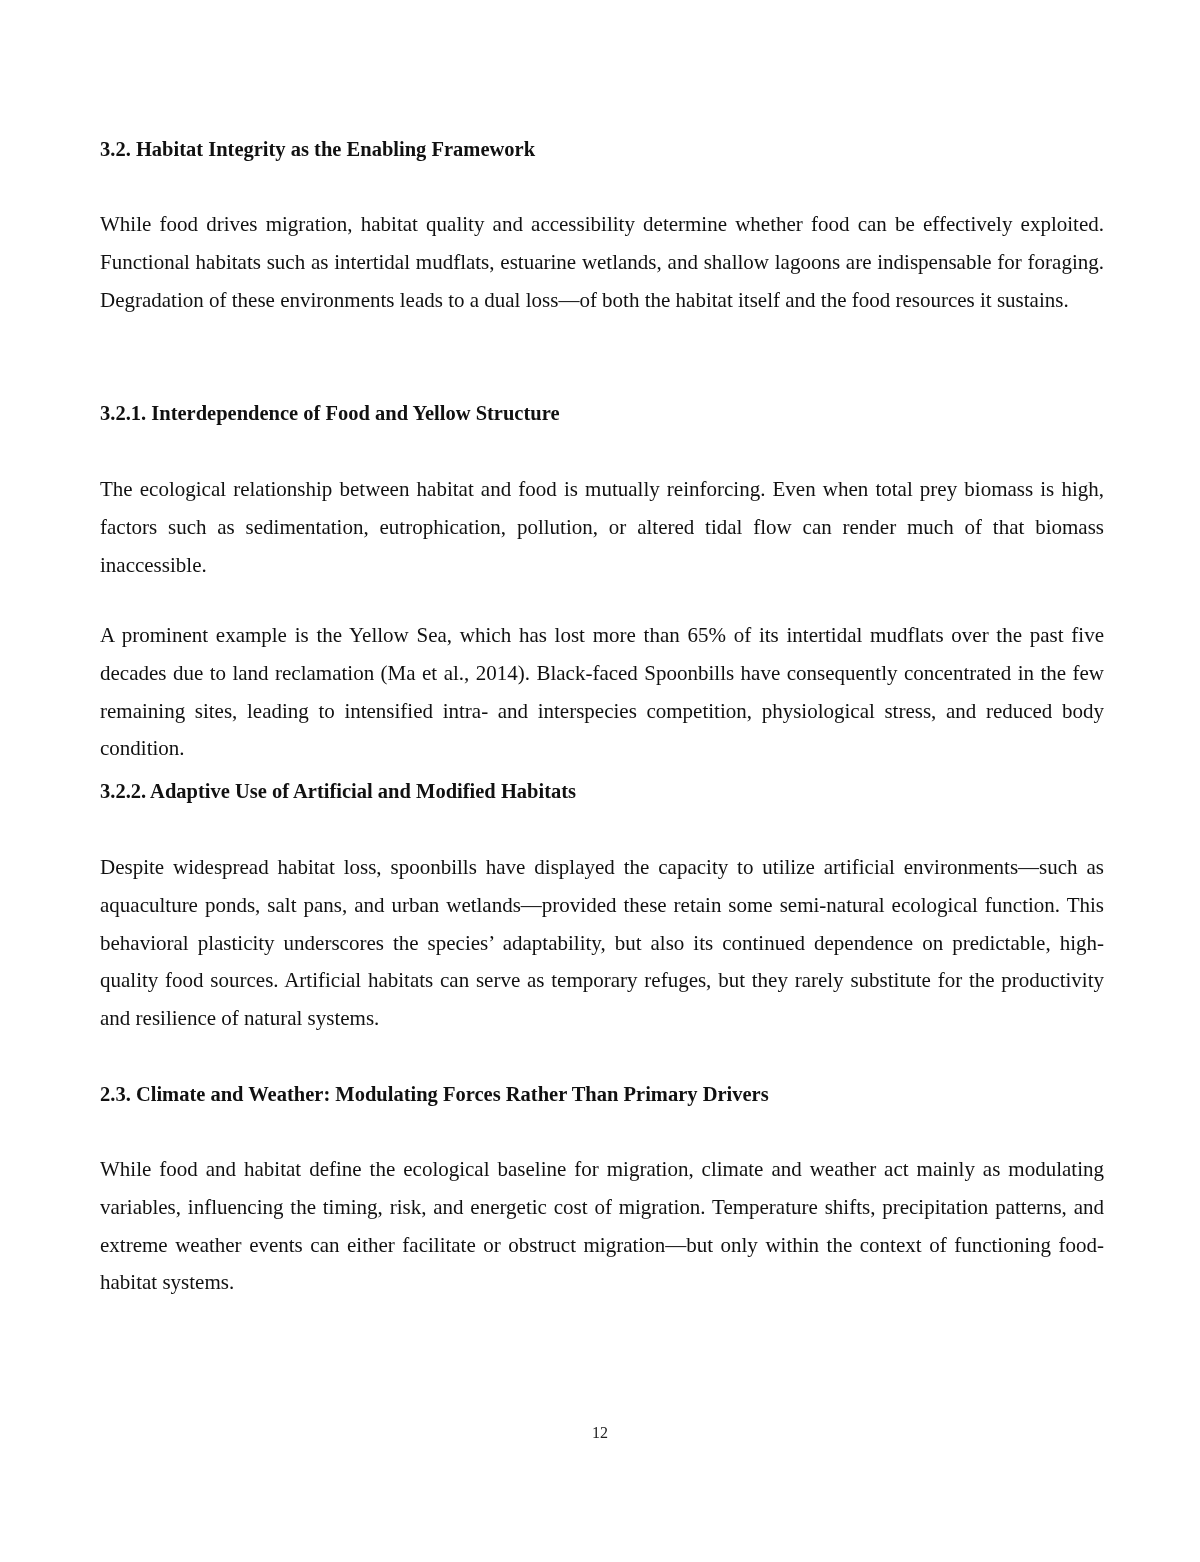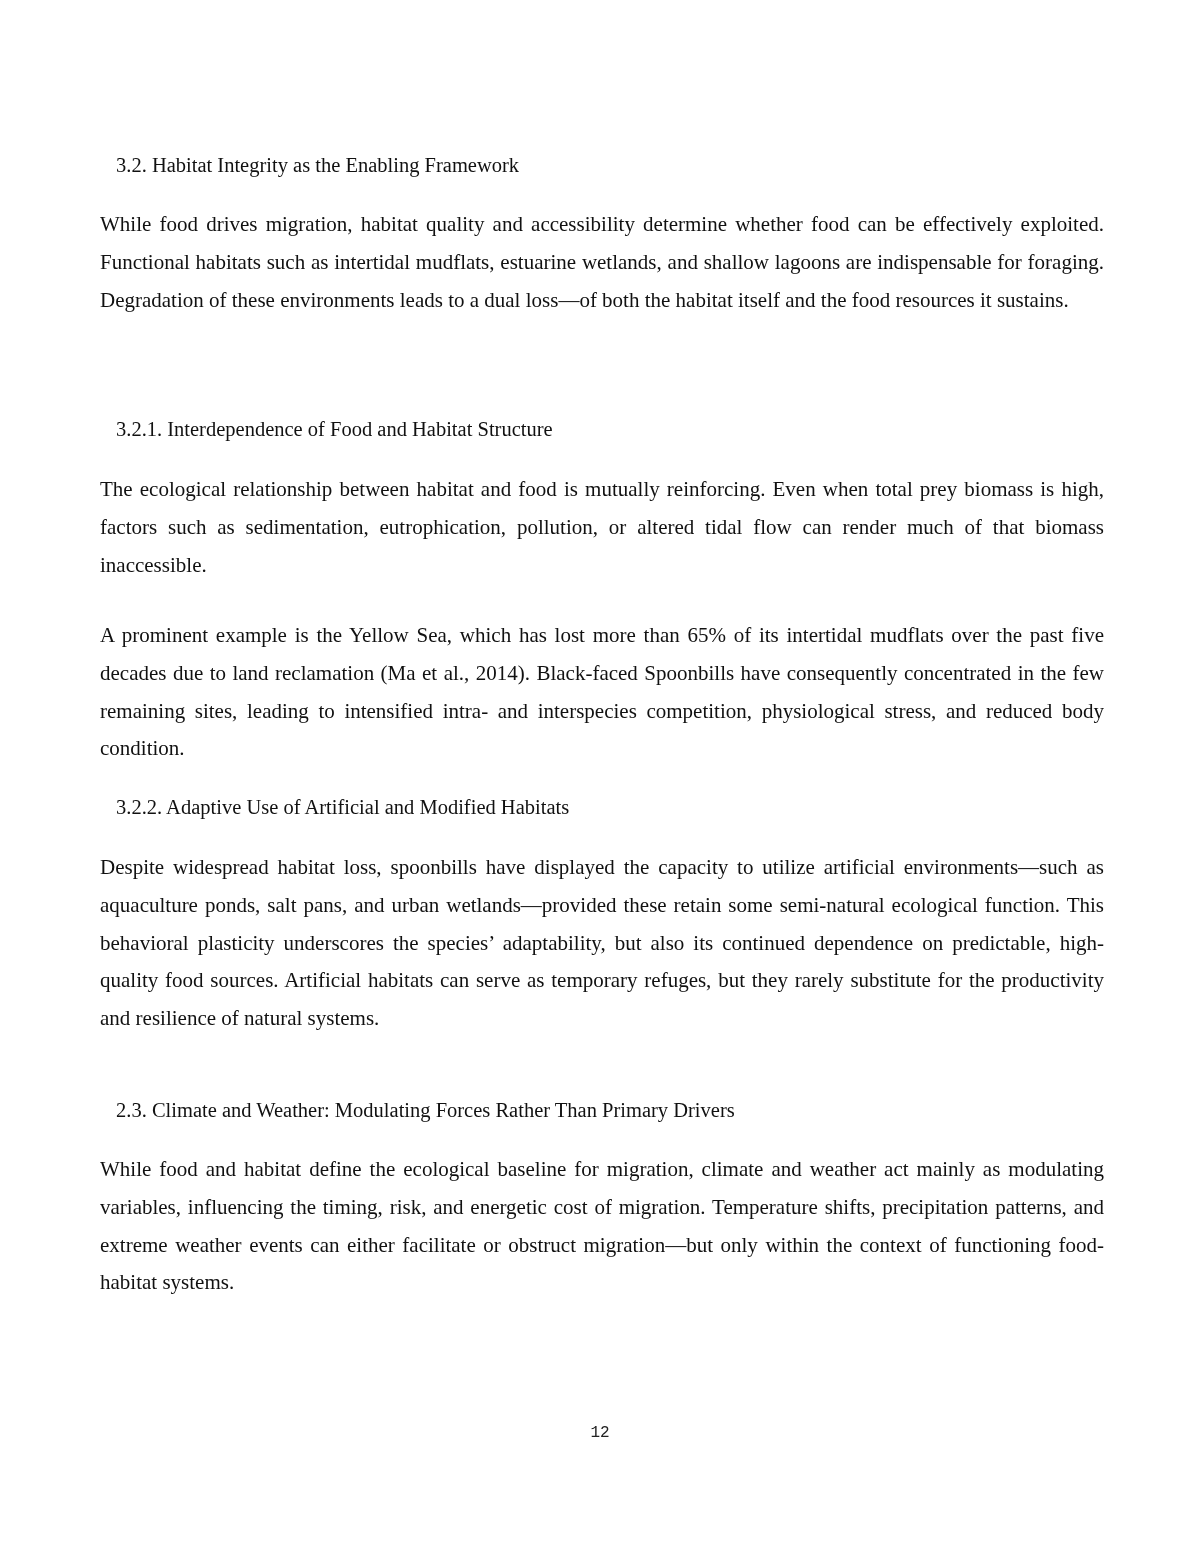--- a/index.html
+++ b/index.html
@@ -1,29 +1,29 @@
 <!DOCTYPE html>
 <html><head>
 <meta charset="utf-8">
 <style>
   html, body { margin: 0; padding: 0; background: #ffffff; }
   body { width: 1200px; height: 1562px; position: relative; overflow: hidden; }
   .page { position: absolute; left: 100px; top: 0; width: 1004px; color: #111; font-family: "Liberation Serif", serif; }
-  h2 { font-family: "Liberation Serif", serif; font-weight: normal; font-size: 20.5px; margin: 16px; position: absolute; left: 0; white-space: nowrap; }
+  h2 { font-family: "Liberation Serif", serif; font-weight: bold; font-size: 20.5px; margin: 0; position: absolute; left: 0; white-space: nowrap; }
   p { font-size: 21px; line-height: 37.8px; margin: 0; position: absolute; left: 0; width: 1004px; text-align: justify; text-align-last: left; }
-  .pagenum { position: absolute; left: 0; width: 1200px; top: 1424px; text-align: center; font-family: Liberation Mono, monospace; font-size: 16px; color: #222; }
+  .pagenum { position: absolute; left: 0; width: 1200px; top: 1424px; text-align: center; font-family: Liberation Serif, serif; font-size: 16px; color: #222; }
 </style>
 </head>
 <body>
 
 <div class="page">
   <h2 style="top:138px">3.2. Habitat Integrity as the Enabling Framework</h2>
   <p style="top:206px">While food drives migration, habitat quality and accessibility determine whether food can be effectively exploited. Functional habitats such as intertidal mudflats, estuarine wetlands, and shallow lagoons are indispensable for foraging. Degradation of these environments leads to a dual loss—of both the habitat itself and the food resources it sustains.</p>
 
-  <h2 style="top:402px">3.2.1. Interdependence of Food and Habitat Structure</h2>
+  <h2 style="top:402px">3.2.1. Interdependence of Food and Yellow Structure</h2>
   <p style="top:471px">The ecological relationship between habitat and food is mutually reinforcing. Even when total prey biomass is high, factors such as sedimentation, eutrophication, pollution, or altered tidal flow can render much of that biomass inaccessible.</p>
   <p style="top:617px">A prominent example is the Yellow Sea, which has lost more than 65% of its intertidal mudflats over the past five decades due to land reclamation (Ma et al., 2014). Black-faced Spoonbills have consequently concentrated in the few remaining sites, leading to intensified intra- and interspecies competition, physiological stress, and reduced body condition.</p>
 
   <h2 style="top:780px">3.2.2. Adaptive Use of Artificial and Modified Habitats</h2>
   <p style="top:849px">Despite widespread habitat loss, spoonbills have displayed the capacity to utilize artificial environments—such as aquaculture ponds, salt pans, and urban wetlands—provided these retain some semi-natural ecological function. This behavioral plasticity underscores the species’ adaptability, but also its continued dependence on predictable, high-quality food sources. Artificial habitats can serve as temporary refuges, but they rarely substitute for the productivity and resilience of natural systems.</p>
 
   <h2 style="top:1083px">2.3. Climate and Weather: Modulating Forces Rather Than Primary Drivers</h2>
   <p style="top:1151px">While food and habitat define the ecological baseline for migration, climate and weather act mainly as modulating variables, influencing the timing, risk, and energetic cost of migration. Temperature shifts, precipitation patterns, and extreme weather events can either facilitate or obstruct migration—but only within the context of functioning food-habitat systems.</p>
 </div>
 

